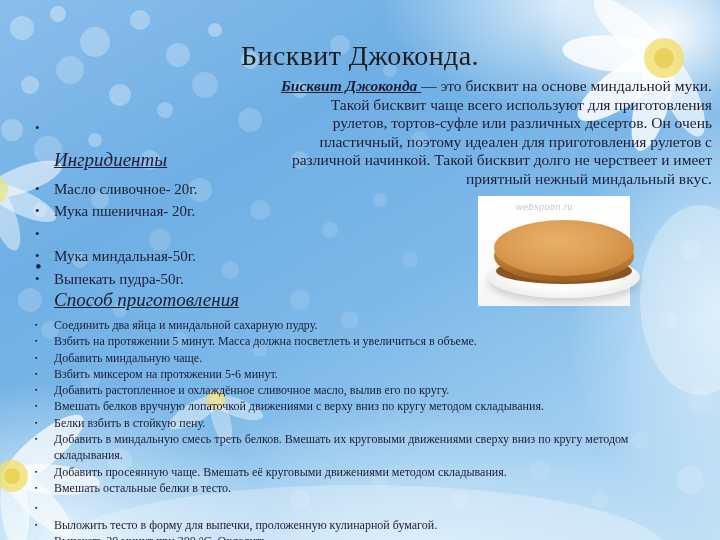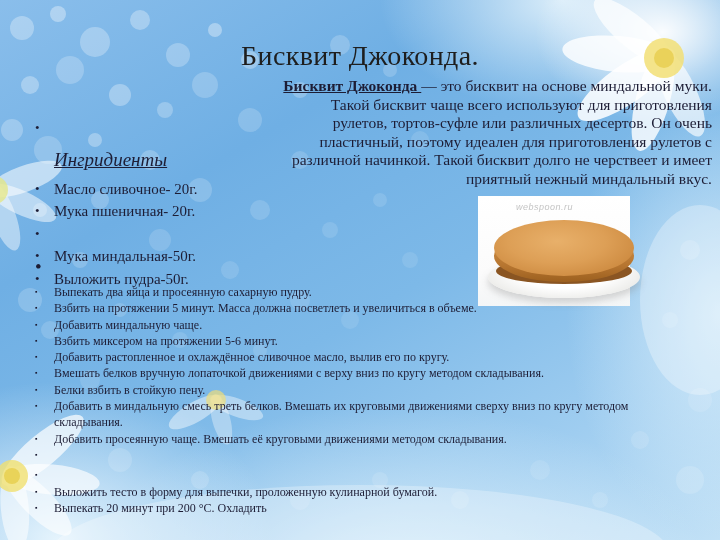--- a/index.html
+++ b/index.html
@@ -18,21 +18,21 @@
 
   .title{
     position:absolute;top:40px;left:0;width:100%;margin:0;
     text-align:center;font-size:28px;font-weight:400;color:#1e1e1e;letter-spacing:.4px;
   }
 
   .desc{
     position:absolute;top:77px;right:8px;width:434px;
     text-align:right;font-size:15.5px;line-height:18.5px;color:#1d1d35;
   }
-  .desc .lead{font-weight:bold;text-decoration:underline;}
+  .desc .lead{font-weight:bold;font-style:italic;text-decoration:underline;}
 
   .list{position:absolute;color:#1d1d35;}
   .ingredients{left:28px;top:116px;width:310px;}
   .method{left:28px;top:256px;width:624px;}
 
   .li{display:flex;align-items:flex-start;}
   .li .bullet{flex:none;width:26px;padding-left:7px;box-sizing:border-box;text-align:left;}
 
   .ing-heading{font-size:19px;margin-bottom:7px;}
   .ing-heading .label, .met-heading .label{font-style:italic;text-decoration:underline;margin-top:33px;}
@@ -189,31 +189,32 @@
     </div>
     <div class="li ing-item">
       <span class="bullet">•</span>
     </div>
     <div class="li ing-item">
       <span class="bullet">•</span>
       <span>Мука миндальная-50г.</span>
     </div>
     <div class="li ing-item">
       <span class="bullet">•</span>
-      <span>Выложить пудра-50г.</span>
+      <span>Выпекать пудра-50г.</span>
     </div>
   </div>
 
   <div class="list method">
     <div class="li met-heading">
       <span class="bullet">•</span>
-    </div>
-    <div class="li met-item">
-      <span class="bullet">▪</span>
-      <span>Выпекать два яйца и просеянную сахарную пудру.</span>
+      <span class="label">Способ приготовления</span>
+    </div>
+    <div class="li met-item">
+      <span class="bullet">▪</span>
+      <span>Соединить два яйца и миндальной сахарную пудру.</span>
     </div>
     <div class="li met-item">
       <span class="bullet">▪</span>
       <span>Взбить на протяжении 5 минут. Масса должна посветлеть и увеличиться в объеме.</span>
     </div>
     <div class="li met-item">
       <span class="bullet">▪</span>
       <span>Добавить миндальную чаще.</span>
     </div>
     <div class="li met-item">
@@ -235,20 +236,21 @@
     <div class="li met-item">
       <span class="bullet">▪</span>
       <span>Добавить в миндальную смесь треть белков. Вмешать их круговыми движениями сверху вниз по кругу методом складывания.</span>
     </div>
     <div class="li met-item">
       <span class="bullet">▪</span>
       <span>Добавить просеянную чаще. Вмешать её круговыми движениями методом складывания.</span>
     </div>
     <div class="li met-item">
       <span class="bullet">▪</span>
+      <span>Вмешать остальные белки в тесто.</span>
     </div>
     <div class="li met-item gap">
       <span class="bullet">▪</span>
     </div>
     <div class="li met-item">
       <span class="bullet">▪</span>
       <span>Выложить тесто в форму для выпечки, проложенную кулинарной бумагой.</span>
     </div>
     <div class="li met-item">
       <span class="bullet">▪</span>

